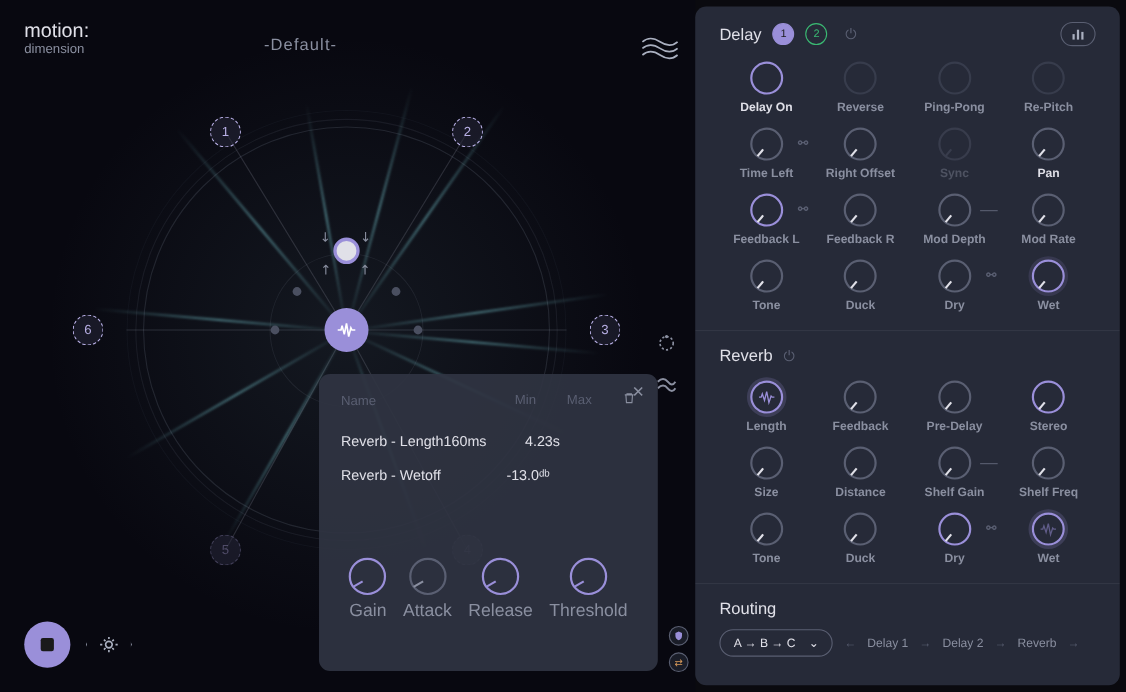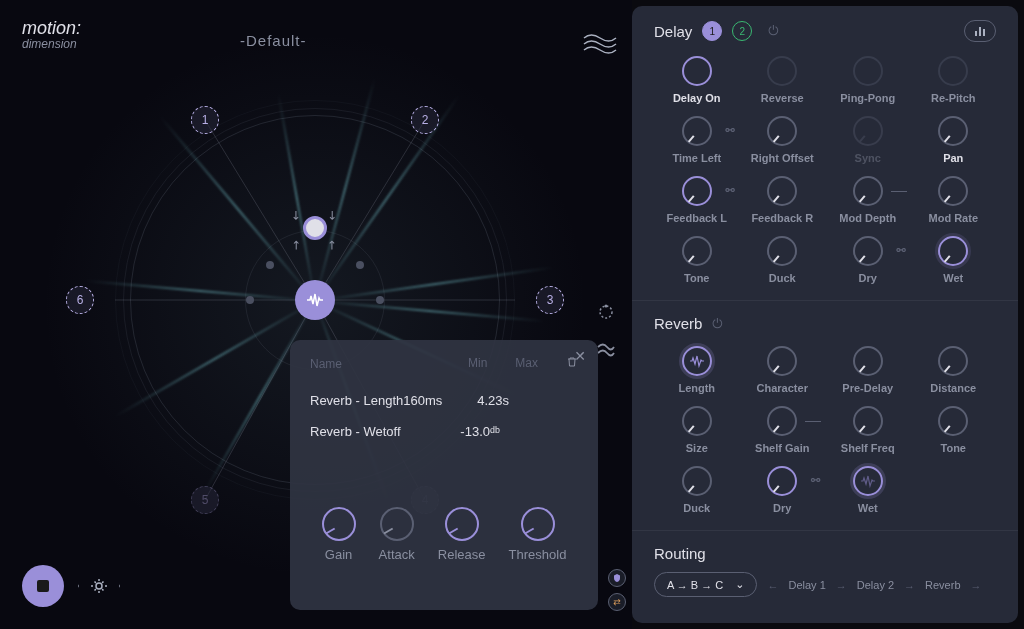--- a/index.html
+++ b/index.html
@@ -16,21 +16,21 @@
     --cyan: #6ab0b8;
   }
   * { box-sizing: border-box; margin: 0; padding: 0; font-family: -apple-system, BlinkMacSystemFont, "Segoe UI", sans-serif; }
   body { background: var(--bg); color: var(--text); width: 1024px; height: 629px; overflow: hidden; position: relative; }
 
   .main-area {
     position: absolute; left: 0; top: 0; width: 632px; height: 629px;
     background: radial-gradient(circle at 315px 305px, rgba(90,120,130,0.15) 0%, transparent 60%), #080810;
   }
 
-  .logo { position: absolute; left: 22px; top: 18px; font-size: 18px; font-weight: 400; color: var(--text); font-style: italic; }
+  .logo { position: absolute; left: 22px; top: 18px; font-size: 18px; font-weight: 400; color: var(--text); }
   .logo .light { color: var(--text-dim); display:block; font-size:12px; margin-top:-2px;}
 
   .preset-name { position: absolute; left: 240px; top: 32px; color: var(--text-dim); font-size: 15px; letter-spacing: 1px; cursor:pointer; }
 
   .wave-icon { position: absolute; left: 582px; top: 26px; width: 36px; height: 36px; cursor:pointer; }
 
   .orbit-container { position: absolute; left: 115px; top: 100px; width: 400px; height: 400px; }
   .orbit-ring { position:absolute; border:1px solid rgba(170,180,200,0.15); border-radius:50%; }
   .node {
     position: absolute; width: 28px; height: 28px; border-radius: 50%;
@@ -73,21 +73,21 @@
   .popup-row { display:flex; justify-content:flex-start; padding:8px 0; color:var(--text); font-size:13px;}
   .popup-row .vals { display:flex; gap:24px; color:var(--text);}
   .popup-row .vals span { min-width:50px; text-align:left;}
   .popup-knobs { display:flex; justify-content:space-around; margin-top:60px;}
   .popup-close { cursor:pointer; font-size:14px; color:var(--text-dim);}
   .mini-knob-group { display:flex; flex-direction:column; align-items:center; gap:6px; cursor:pointer;}
   .mini-knob { width:34px; height:34px; border-radius:50%; border:2px solid var(--text-dimmer); position:relative;}
   .mini-knob.active { border-color:var(--accent);}
   .mini-knob::after { content:""; position:absolute; width:2px; height:10px; background:currentColor; left:50%; top:2px; transform-origin:50% 15px; transform:translateX(-50%) rotate(-120deg);}
   .mini-knob.active::after { background:var(--accent);}
-  .mini-label { font-size:13px; color:var(--text-dim);}
+  .mini-label { font-size:16px; color:var(--text-dim);}
 
   
   .right-panel {
     position:absolute; left:632px; top:6px; width:386px; height:617px;
     background: var(--panel); border-radius:10px; padding:14px 22px 14px 22px;
     overflow:hidden; color:var(--text-dim); font-size:12px;
   }
   .section-title { color:var(--text); font-size:15px; font-weight:500; display:flex; align-items:center; gap:10px; margin-bottom:14px;}
   .tab-pill { width:20px; height:20px; border-radius:50%; border:1.5px solid var(--accent); display:flex; align-items:center; justify-content:center; font-size:10px; cursor:pointer;}
   .tab-pill.active { background:var(--accent); color:#1a1a1a;}
@@ -382,34 +382,38 @@
     <div class="knob-cell">
         <div class="knob on" style="box-shadow:0 0 0 3px rgba(154,143,217,0.2);">
       <svg width="16" height="16" viewBox="0 0 16 16" style="position:absolute;left:5px;top:5px;" fill="none" stroke="#9a8fd9" stroke-width="1.2">
             <path d="M1 8 L3 8 L4 5 L6 11 L8 3 L10 13 L12 7 L13 8 L15 8"></path>
           </svg>
     </div>
         <span class="knob-label">Length</span>
       </div>
     <div class="knob-cell">
         <div class="knob white-ind"></div>
-        <span class="knob-label">Character</span>
+        <span class="knob-label">Feedback</span>
       </div>
     <div class="knob-cell">
         <div class="knob white-ind"></div>
         <span class="knob-label">Pre-Delay</span>
       </div>
-
+    <div class="knob-cell">
+        <div class="knob on white-ind"></div>
+        <span class="knob-label">Stereo</span>
+      </div>
+
+    <div class="knob-cell">
+        <div class="knob white-ind"></div>
+        <span class="knob-label">Size</span>
+      </div>
     <div class="knob-cell">
         <div class="knob white-ind"></div>
         <span class="knob-label">Distance</span>
-      </div>
-    <div class="knob-cell">
-        <div class="knob white-ind"></div>
-        <span class="knob-label">Size</span>
       </div>
     <div class="knob-cell">
         <div class="knob white-ind"></div>
         <span class="knob-label">Shelf Gain</span>
       </div>
     <div class="knob-cell">
         <div class="link-line"></div>
         <div class="knob white-ind"></div>
         <span class="knob-label">Shelf Freq</span>
       </div>

